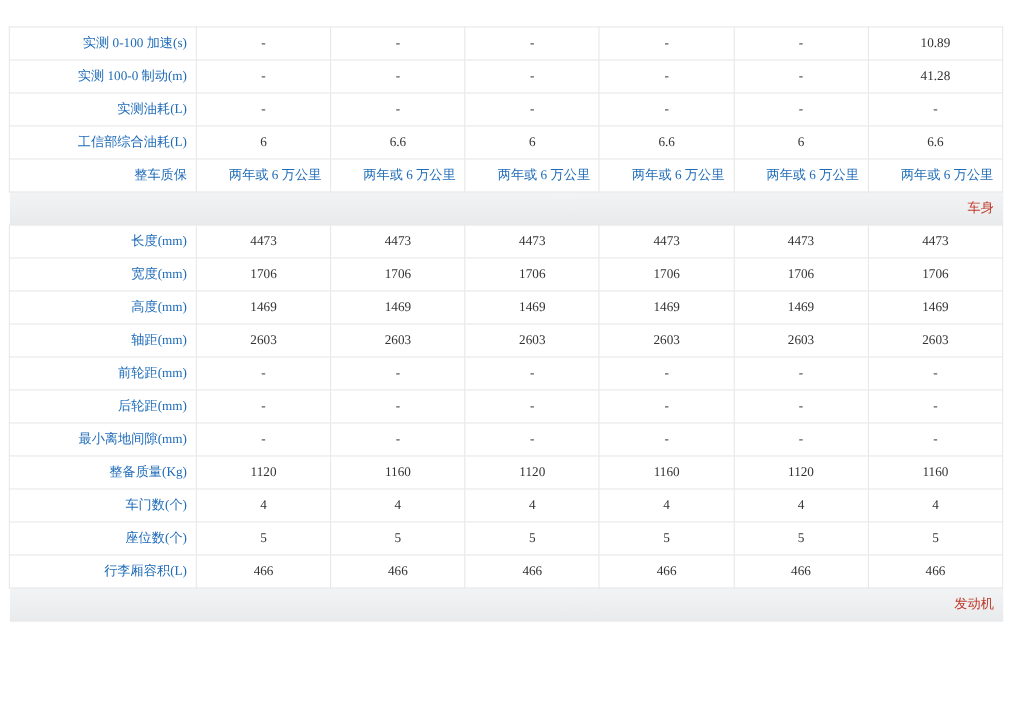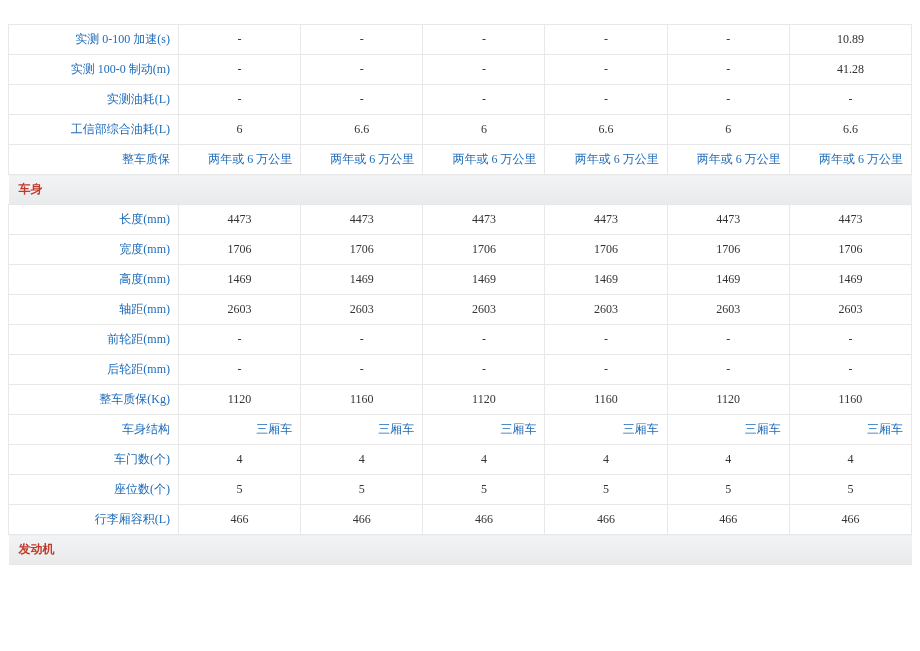--- a/index.html
+++ b/index.html
@@ -29,22 +29,22 @@
     width: 170px;
     padding-left: 28px;
   }
   td.link {
     color: #1E6BB8;
     text-align: right;
   }
   tr.section td {
     background: linear-gradient(#f2f3f4, #e9eaec);
     color: #c0392b;
-    font-weight: bold;
-    text-align: left;
+    font-weight: normal;
+    text-align: right;
     padding-left: 10px;
     border-left: none;
     border-right: none;
   }
 </style>
 </head>
 <body>
 
 <table>
   <colgroup>
@@ -153,38 +153,38 @@
       <tr>
         <td class="label">后轮距(mm)</td>
         <td>-</td>
         <td>-</td>
         <td>-</td>
         <td>-</td>
         <td>-</td>
         <td>-</td>
       </tr>
       <tr>
-        <td class="label">整车质保(Kg)</td>
+        <td class="label">最小离地间隙(mm)</td>
+        <td>-</td>
+        <td>-</td>
+        <td>-</td>
+        <td>-</td>
+        <td>-</td>
+        <td>-</td>
+      </tr>
+      <tr>
+        <td class="label">整备质量(Kg)</td>
         <td>1120</td>
         <td>1160</td>
         <td>1120</td>
         <td>1160</td>
         <td>1120</td>
         <td>1160</td>
       </tr>
       <tr>
-        <td class="label">车身结构</td>
-        <td class="link">三厢车</td>
-        <td class="link">三厢车</td>
-        <td class="link">三厢车</td>
-        <td class="link">三厢车</td>
-        <td class="link">三厢车</td>
-        <td class="link">三厢车</td>
-      </tr>
-      <tr>
         <td class="label">车门数(个)</td>
         <td>4</td>
         <td>4</td>
         <td>4</td>
         <td>4</td>
         <td>4</td>
         <td>4</td>
       </tr>
       <tr>
         <td class="label">座位数(个)</td>

